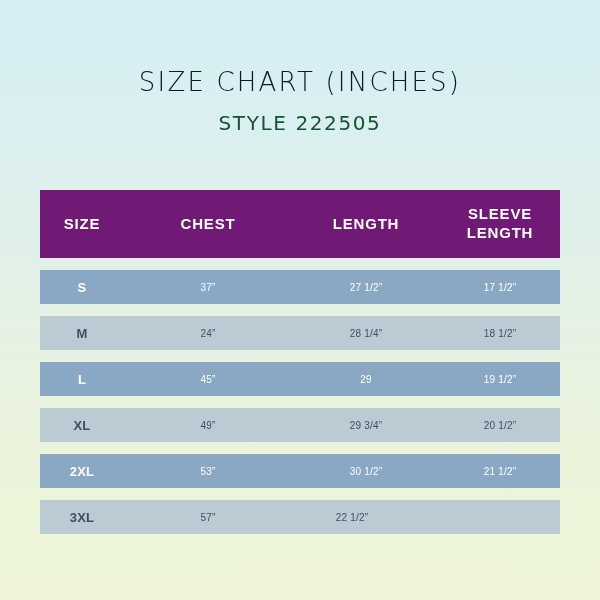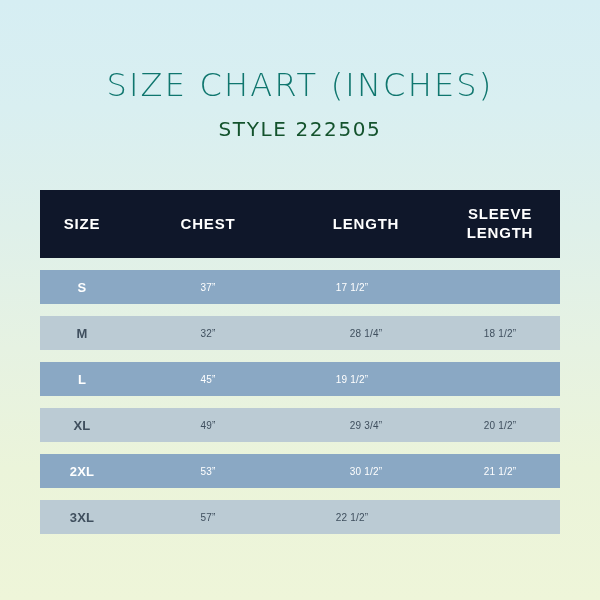--- a/index.html
+++ b/index.html
@@ -26,24 +26,24 @@
     height: 600px;
     box-sizing: border-box;
   }
 
   
   .heading {
     padding-top: 68px;
     text-align: center;
   }
   .chart-title {
-    font-size: 32px;
+    font-size: 26px;
     font-weight: 300;
     letter-spacing: 2.2px;
-    color: #0f766e;
+    color: #0f172a;
     line-height: 1.1;
     margin: 0;
     font-family: "DejaVu Sans", sans-serif;
   }
   .chart-subtitle {
     margin: 14px 0 0 0;
     font-size: 20px;
     font-weight: 400;
     letter-spacing: 1.6px;
     color: #14532d;
@@ -60,21 +60,21 @@
 
   .row {
     display: flex;
     align-items: center;
     width: 100%;
     box-sizing: border-box;
   }
 
   .header-row {
     height: 68px;
-    background: #0f172a;
+    background: #701a75;
     margin-bottom: 12px;
   }
 
   .data-row {
     height: 34px;
     margin-bottom: 12px;
   }
   .data-row.dark {
     background: #8aa8c4;
   }
@@ -134,31 +134,33 @@
       <div class="cell col-sleeve">
         <span>SLEEVE</span><br>
         <span>LENGTH</span>
       </div>
     </div>
 
     <div id="rows-container">
         <div class="row data-row dark">
           <div class="cell col-size size-cell">S</div>
           <div class="cell col-chest">37”</div>
+          <div class="cell col-length">27 1/2”</div>
           <div class="cell col-sleeve">17 1/2”</div>
         </div>
         <div class="row data-row light">
           <div class="cell col-size size-cell">M</div>
-          <div class="cell col-chest">32”</div>
+          <div class="cell col-chest">24”</div>
           <div class="cell col-length">28 1/4”</div>
           <div class="cell col-sleeve">18 1/2”</div>
         </div>
         <div class="row data-row dark">
           <div class="cell col-size size-cell">L</div>
           <div class="cell col-chest">45”</div>
+          <div class="cell col-length">29</div>
           <div class="cell col-sleeve">19 1/2”</div>
         </div>
         <div class="row data-row light">
           <div class="cell col-size size-cell">XL</div>
           <div class="cell col-chest">49”</div>
           <div class="cell col-length">29 3/4”</div>
           <div class="cell col-sleeve">20 1/2”</div>
         </div>
         <div class="row data-row dark">
           <div class="cell col-size size-cell">2XL</div>

